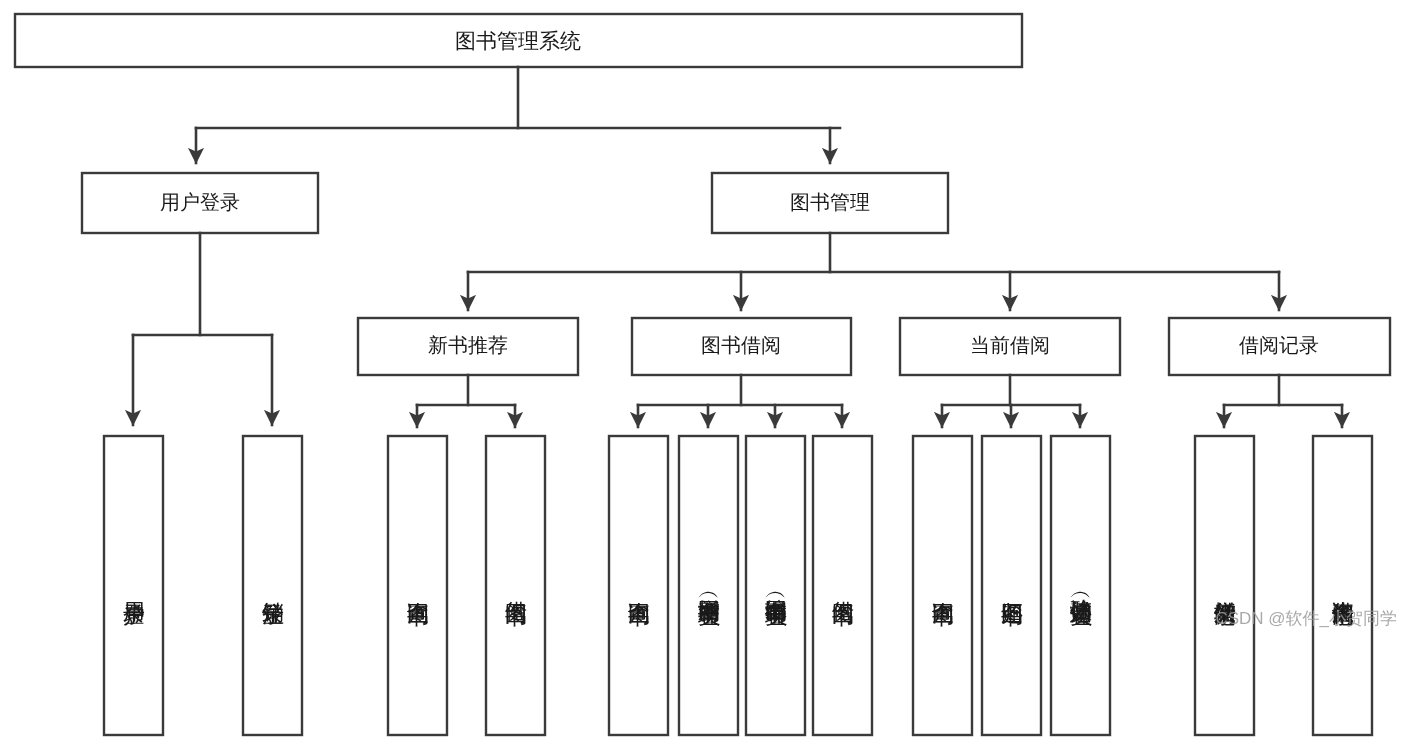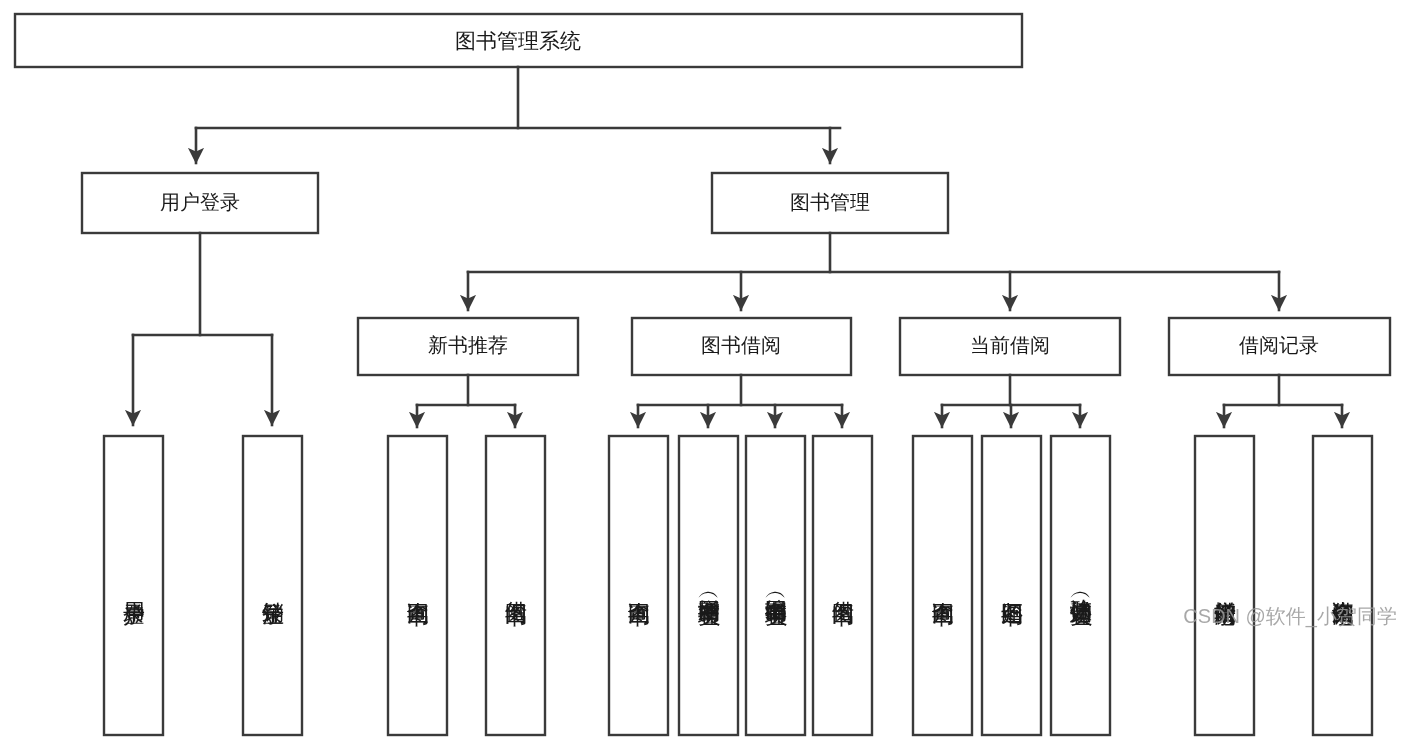--- a/index.html
+++ b/index.html
@@ -69,21 +69,21 @@
     display: flex;
     align-items: center;
     justify-content: center;
     pointer-events: none;
   }
   .watermark {
     position: absolute;
     right: 8px;
     bottom: 6px;
     font-family: "Liberation Sans", "DejaVu Sans", sans-serif;
-    font-size: 20px;
+    font-size: 17px;
     color: #9a9a9a;
     opacity: 0.85;
     white-space: nowrap;
   }
 </style>
 </head>
 <body>
 
 <div id="diagram-root">
 

